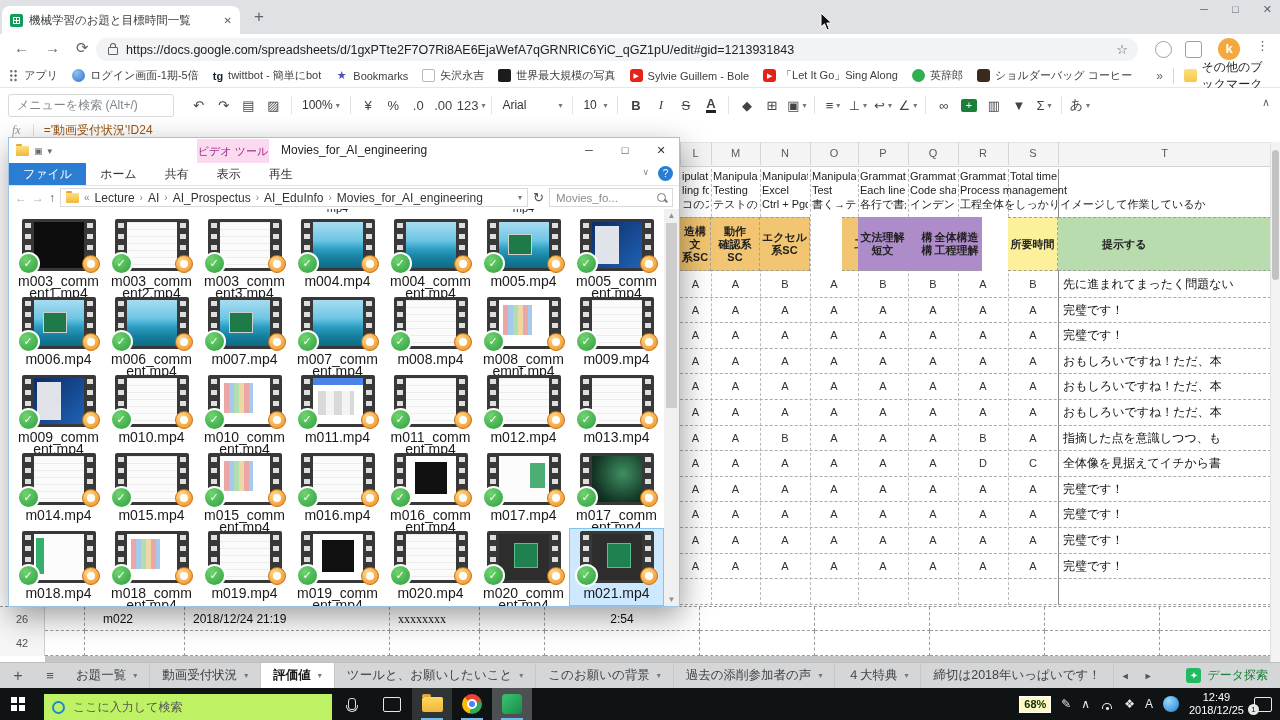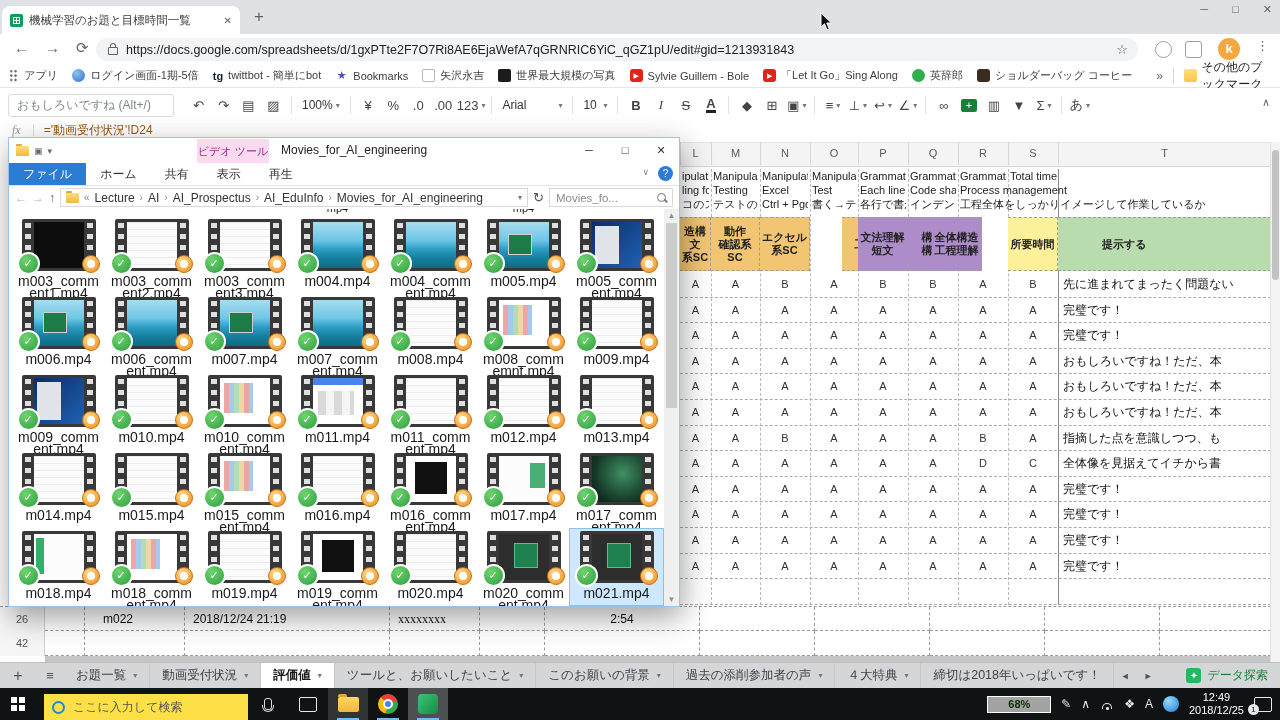--- a/index.html
+++ b/index.html
@@ -149,36 +149,36 @@
   .v-gbox{background:#2d2d2d;}
   .v-gbox::after{content:"";left:30%;top:20%;width:45%;height:50%;background:#1f8050;border:1px solid #56c08a;}
   .bcheck{position:absolute;left:-5px;bottom:-4px;width:19px;height:19px;border-radius:50%;background:radial-gradient(circle at 35% 30%,#6fd46f,#2f9e3f);border:2px solid #fff;color:#fff;font-size:11px;font-weight:bold;line-height:18px;text-align:center;z-index:2;}
   .bclock{position:absolute;right:-4px;bottom:-2px;width:18px;height:18px;border-radius:50%;background:radial-gradient(circle at 35% 30%,#ffd98a,#ef8d1d);border:1px solid #c96f10;box-sizing:border-box;z-index:2;}
   .bclock::after{content:"";display:block;width:8px;height:8px;background:#fdfdfd;border-radius:50%;margin:4px auto 0;}
   .fname{font-size:14px;color:#1a1a1a;line-height:11.5px;margin-top:5px;word-break:break-all;padding:0 3px;}
   
   .taskbar{position:absolute;top:688px;left:0;right:0;height:32px;background:#101314;display:flex;align-items:center;z-index:50;color:#eee;}
   .startbtn{width:44px;height:32px;display:flex;align-items:center;justify-content:center;}
   .winlogo{width:6px;height:6px;background:#fff;box-shadow:8px 0 0 #fff,0 8px 0 #fff,8px 8px 0 #fff;margin:-8px 8px 0 -8px;}
-  .tsearch{width:204px;height:26px;background:#fde047;display:flex;align-items:center;gap:8px;padding:0 8px;box-sizing:border-box;color:#555;font-size:12px;white-space:nowrap;overflow:hidden;margin-top:6px;}
+  .tsearch{width:288px;height:26px;background:#bef264;display:flex;align-items:center;gap:8px;padding:0 8px;box-sizing:border-box;color:#555;font-size:12px;white-space:nowrap;overflow:hidden;margin-top:6px;}
   .cring{width:13px;height:13px;border:2px solid #1e88d2;border-radius:50%;flex:0 0 13px;box-sizing:border-box;}
   .tbicon{width:40px;height:32px;display:flex;align-items:center;justify-content:center;position:relative;}
   .tbicon.open::after{content:"";position:absolute;bottom:0;left:9px;right:9px;height:2px;background:#76b9ed;}
   .tbicon.hl{background:rgba(255,255,255,.14);}
   .tbicon.hl2{background:rgba(255,255,255,.26);}
   .mic{width:6px;height:10px;border:1.5px solid #ddd;border-radius:3px;position:relative;}
   .mic::after{content:"";position:absolute;left:-3px;top:6px;width:10px;height:6px;border:1.5px solid #ddd;border-top:none;border-radius:0 0 7px 7px;}
   .tview{width:16px;height:13px;border:1.5px solid #e6e6e6;border-radius:2px;}
   .tfolder{width:21px;height:15px;background:linear-gradient(#ffd75e,#f0b53d);border-radius:2px;position:relative;}
   .tfolder::before{content:"";position:absolute;top:-3px;left:0;width:9px;height:3px;background:#e2a93a;border-radius:2px 2px 0 0;}
   .chromeic{width:20px;height:20px;border-radius:50%;background:conic-gradient(from -45deg,#ea4335 0 120deg,#4285f4 120deg 122deg,#34a853 122deg 240deg,#fbbc05 240deg 360deg);position:relative;}
   .chromeic::after{content:"";position:absolute;left:5px;top:5px;width:10px;height:10px;border-radius:50%;background:#4285f4;border:2px solid #fff;box-sizing:border-box;}
   .gapp{width:20px;height:20px;border-radius:4px;background:linear-gradient(135deg,#3ec471,#148c49);}
   .tright{margin-left:auto;display:flex;align-items:center;gap:10px;padding-right:8px;}
-  .batt{background:#a3a3a3;border:1px solid #fff;color:#0b2b06;font-size:11px;font-weight:bold;padding:0 20px;height:15px;line-height:15px;}
+  .batt{background:#fef9c3;border:1px solid #fff;color:#0b2b06;font-size:11px;font-weight:bold;padding:0 4px;height:15px;line-height:15px;}
   .wicon{color:#e8e8e8;font-size:12px;}
   .wifi{width:14px;height:9px;position:relative;}
   .wifi::before{content:"";position:absolute;left:2px;top:3px;width:10px;height:6px;border:1.5px solid #e8e8e8;border-bottom:none;border-radius:8px 8px 0 0;box-sizing:border-box;}
   .wifi::after{content:"";position:absolute;left:6px;bottom:-1px;width:2.5px;height:2.5px;background:#e8e8e8;border-radius:50%;}
   .bluec{width:16px;height:16px;border-radius:50%;background:radial-gradient(circle at 35% 30%,#9ad8ff,#1d7fd6);}
   .clock{font-size:11px;line-height:13px;text-align:center;color:#fff;}
   .notif{width:16px;height:13px;border:1.5px solid #e8e8e8;border-radius:2px;position:relative;}
   .badge{position:absolute;left:-7px;bottom:-4px;width:11px;height:11px;border-radius:50%;background:#e8e8e8;color:#111;font-size:8px;line-height:11px;text-align:center;}
   .cursor{position:absolute;left:820px;top:12px;z-index:99;}
 </style>
@@ -257,21 +257,21 @@
       </div>
       <div class="bm-right">
         <span class="ovf">»</span>
         <span class="vsep"></span>
         <span class="bi bi-folder"></span>
         <span>その他のブックマーク</span>
       </div>
     </div>
 
   <div class="stb" id="stb">
-      <div class="searchbox">おもしろいですね (Alt+/)</div>
+      <div class="searchbox">メニューを検索 (Alt+/)</div>
       <div class="tbtn">
         <span>↶</span>
       </div>
       <div class="tbtn">
         <span>↷</span>
       </div>
       <div class="tbtn">
         <span>▤</span>
       </div>
       <div class="tbtn">

